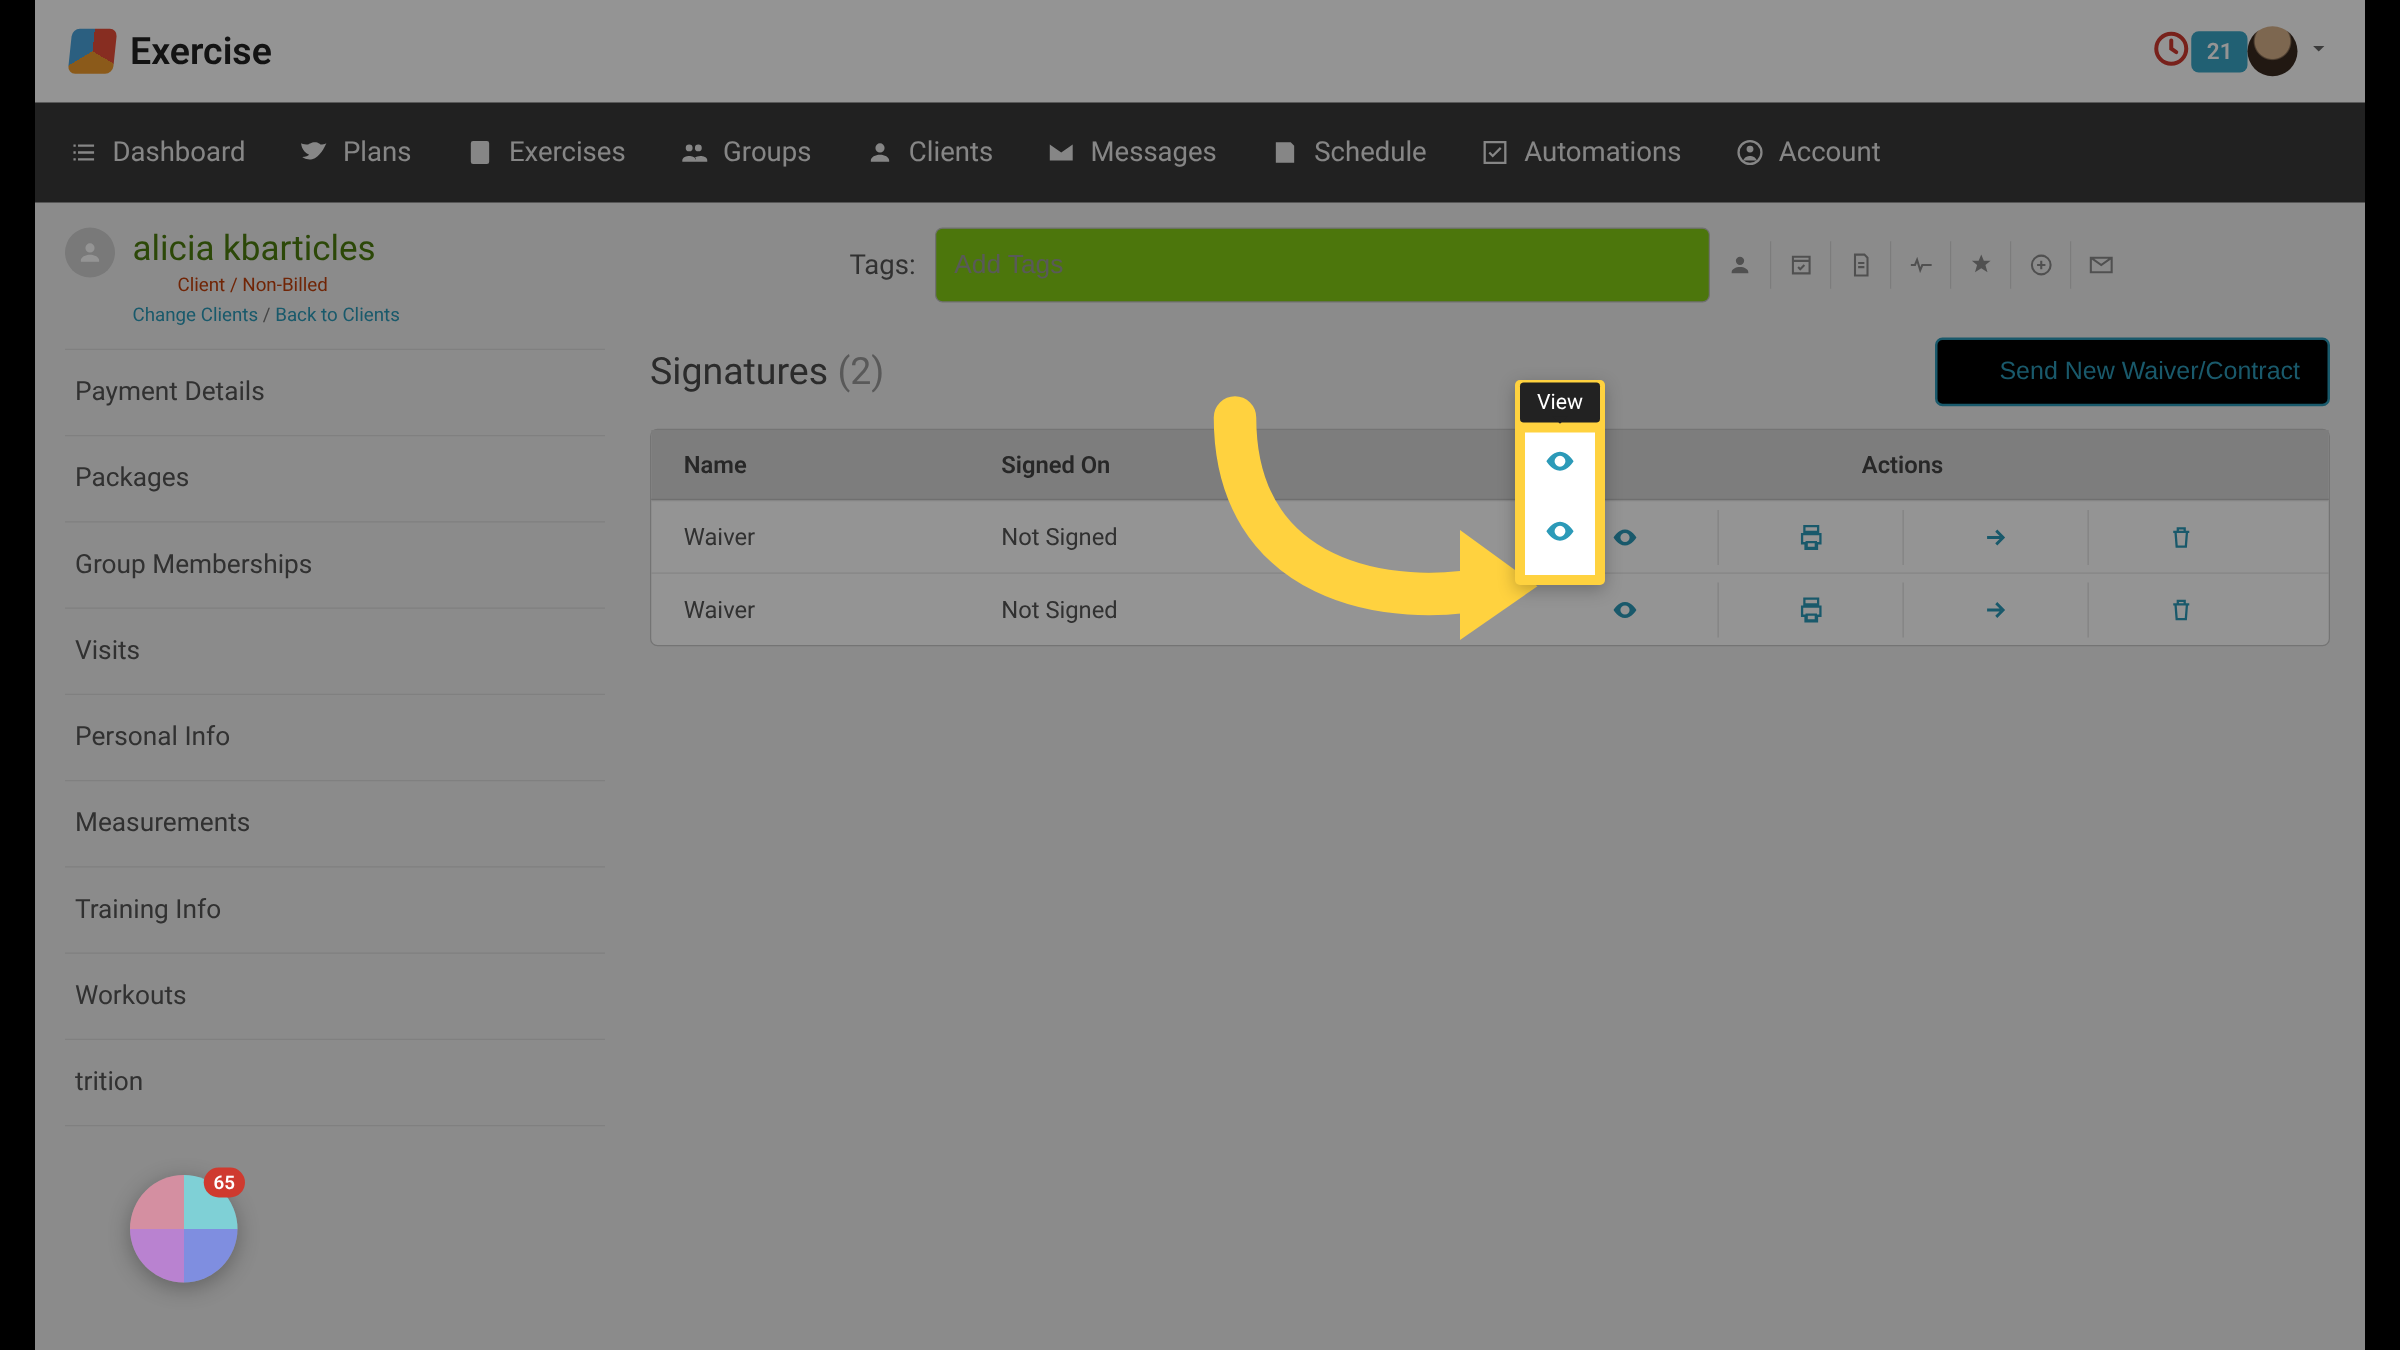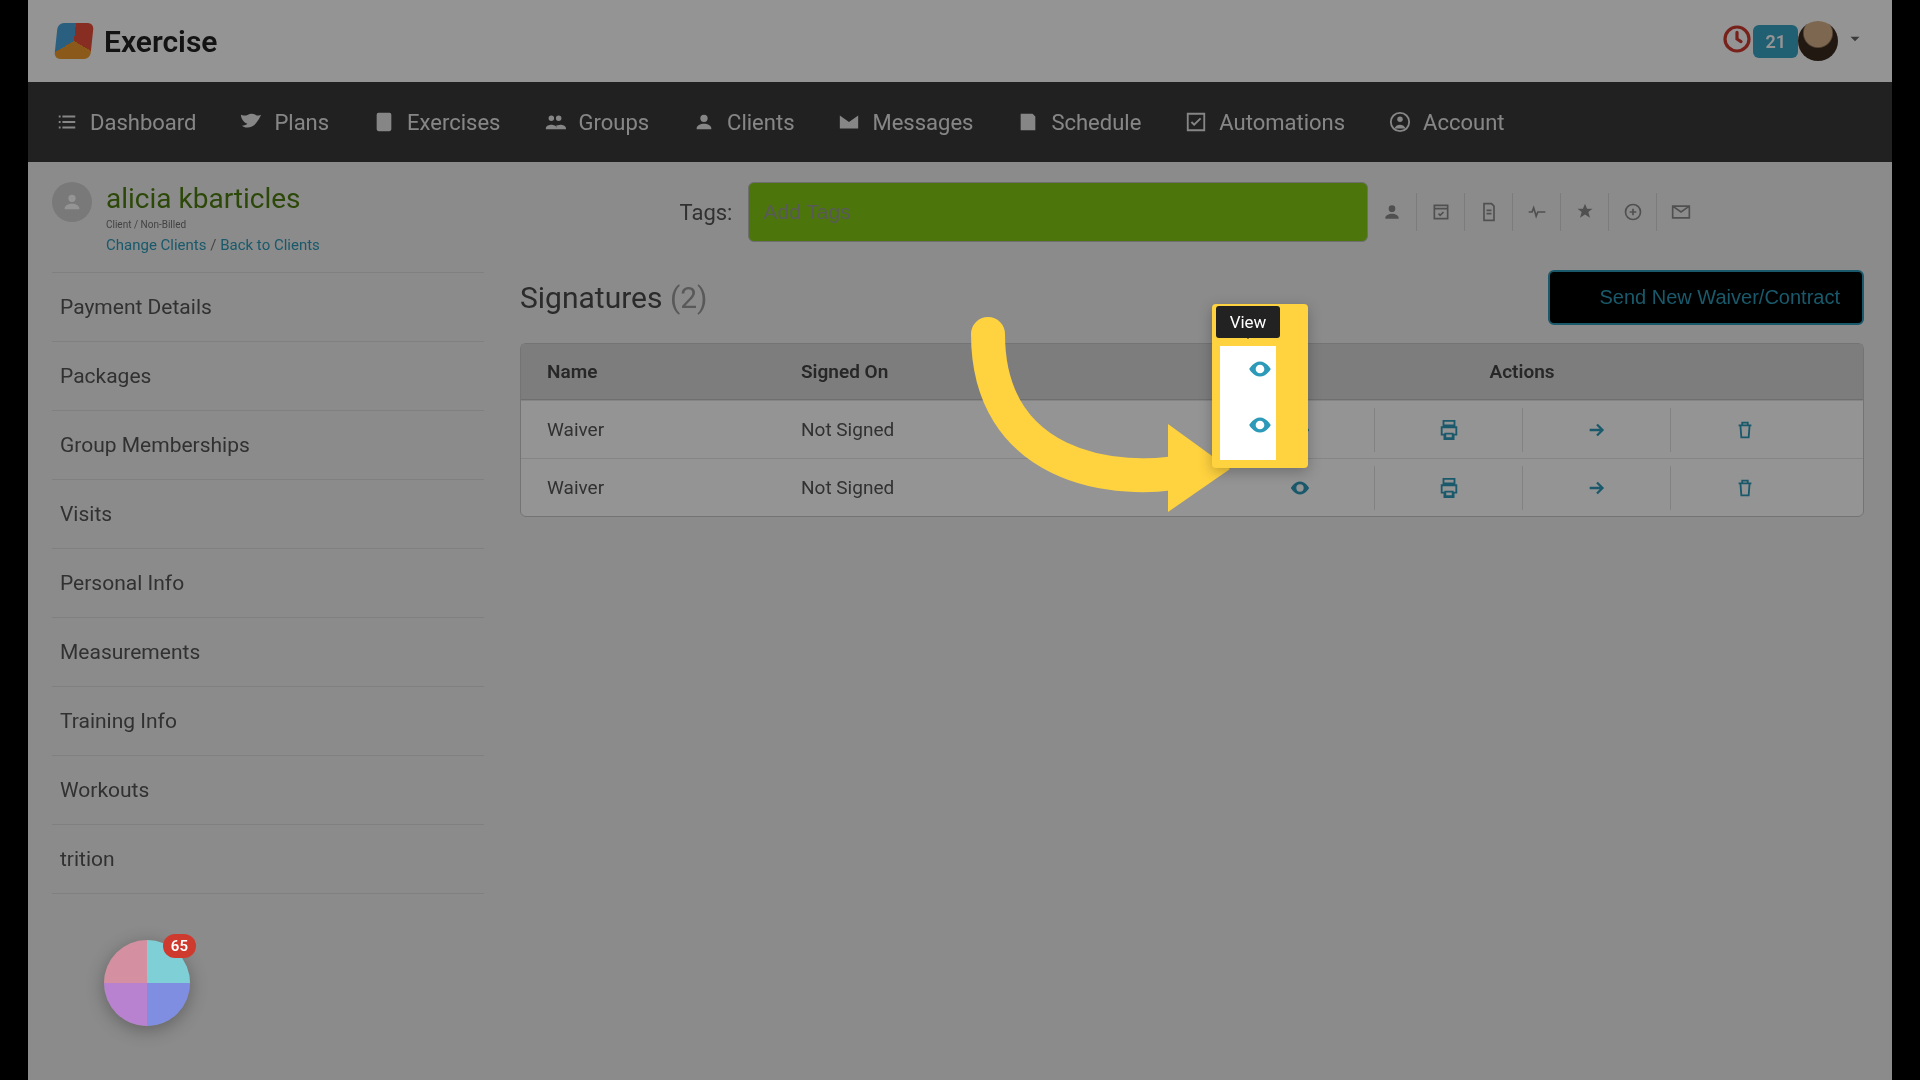--- a/index.html
+++ b/index.html
@@ -58,21 +58,21 @@
   .left-col { width: 480px; padding: 20px 24px 0 24px; }
   .client-header { display: flex; gap: 14px; margin-bottom: 16px; }
   .client-avatar {
     width: 40px; height: 40px; border-radius: 50%;
     background: #d0d0d0;
     display: flex; align-items: center; justify-content: center;
     color: #fff;
   }
   .client-avatar svg { width: 22px; height: 22px; fill: #fff; }
   .client-name { font-size: 28px; color: #4d7c0f; font-weight: 400; }
-  .client-sub { font-size: 10px; color: #737373; margin-top: 4px; }
+  .client-sub { font-size: 15px; color: #c2410c; margin-top: 4px; margin-left: 36px; }
   .client-links { font-size: 15px; margin-top: 6px; color: #777; }
   .client-links a { color: #2c9ab8; text-decoration: none; cursor: pointer; }
   .side-menu { margin-top: 18px; }
   .side-item {
     padding: 22px 8px; font-size: 21px; color: #555;
     border-top: 1px solid #dcdcdc; cursor: pointer;
   }
   .side-item:last-child { border-bottom: 1px solid #dcdcdc; }
 
   .right-col { flex: 1; padding: 20px 28px 0 12px; }
@@ -129,21 +129,21 @@
     display: flex; align-items: center; justify-content: center;
     cursor: pointer;
   }
   .row-act + .row-act { border-left: 1px solid #e0e0e0; }
   .row-act svg { width: 22px; height: 22px; fill: #2c9ab8; }
 
   
   .highlight-box {
     position: absolute;
     left: 691px; top: -40px;
-    width: 96px; height: 164px;
+    width: 72px; height: 164px;
     background: #ffd23f;
     border-radius: 4px;
     z-index: 5;
     box-shadow: 0 4px 14px rgba(0,0,0,.25);
   }
   .highlight-inner {
     position: absolute; left: 8px; top: 42px;
     width: 56px; height: 114px; background: #fff;
   }
   .tooltip {

